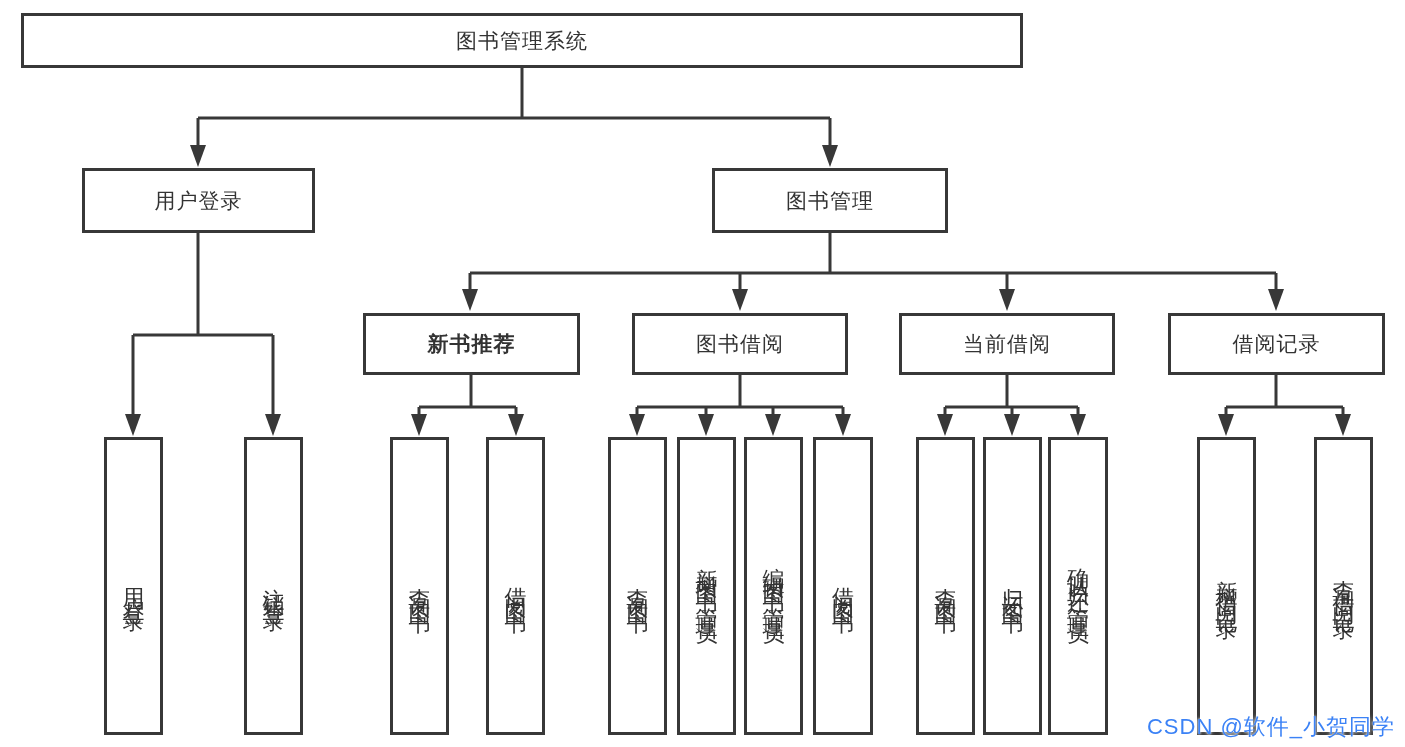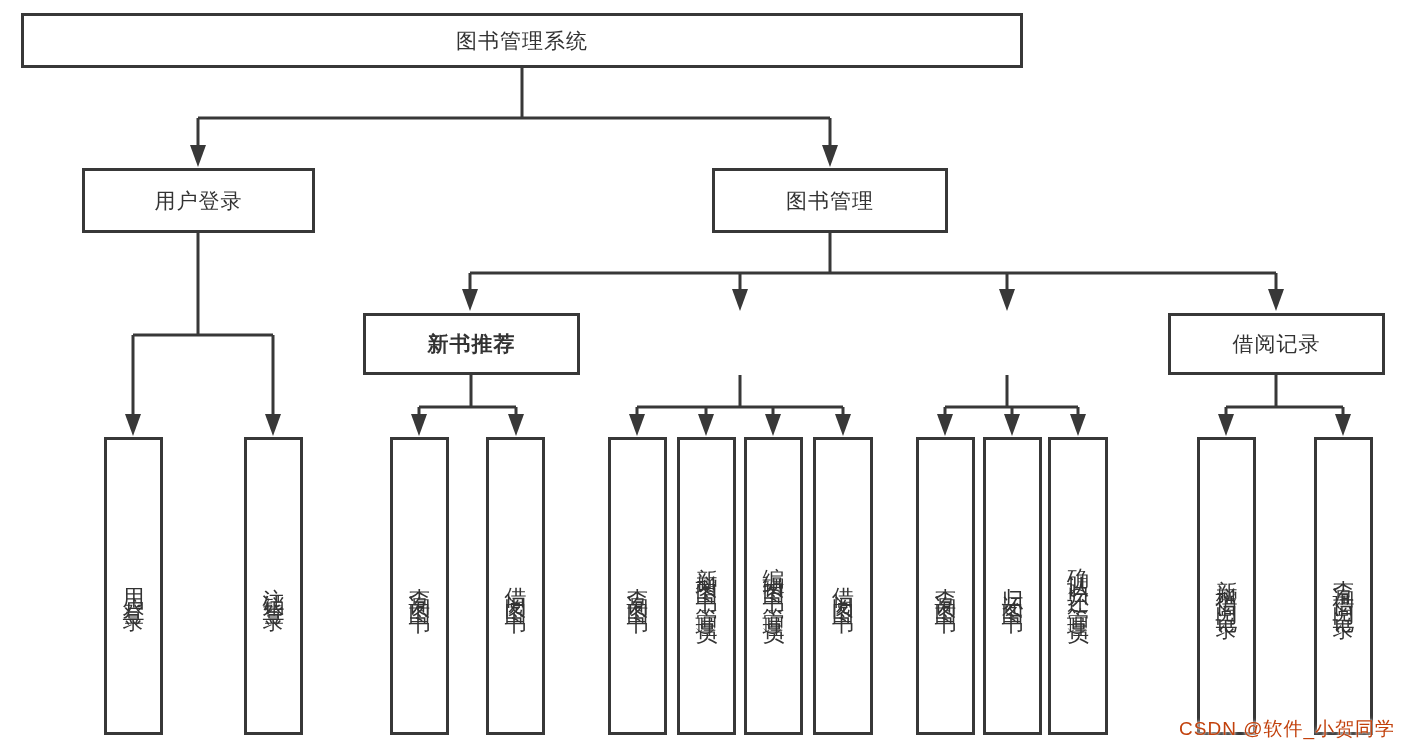--- a/index.html
+++ b/index.html
@@ -13,21 +13,21 @@
     display:flex;align-items:center;justify-content:center;z-index:2;
     font-size:21px;color:#333333;letter-spacing:1px;
   }
   .leaf{font-size:22px;}
   .leaf .vtxt{
     writing-mode:vertical-rl;text-orientation:mixed;letter-spacing:8px;line-height:1;
     white-space:nowrap;
   }
   .watermark{
     position:absolute;right:10px;bottom:5px;z-index:3;
-    font-size:19px;color:#c2410c;letter-spacing:1px;
+    font-size:22px;color:#3b82f6;letter-spacing:1px;
     text-shadow:0 0 2px #ffffff,0 0 4px #ffffff;
   }
 </style>
 </head>
 <body>
 
 <div class="canvas">
 
   <svg class="wires" width="1405" height="747" viewBox="0 0 1405 747">
     <defs>
@@ -67,20 +67,22 @@
     <use href="#arr" x="1226" y="436"></use>
     <use href="#arr" x="1343" y="436"></use>
   </svg>
 
   <div class="node" style="left:21px;top:13px;width:1002px;height:55px;">图书管理系统</div>
 
   <div class="node" style="left:82px;top:168px;width:233px;height:65px;">用户登录</div>
   <div class="node" style="left:712px;top:168px;width:236px;height:65px;text-align:center;">图书管理</div>
 
   <div class="node" style="left:363px;top:313px;width:217px;height:62px;font-weight:bold;">新书推荐</div>
+  <div class="node" style="left:632px;top:313px;width:216px;height:62px;">图书借阅</div>
+  <div class="node" style="left:899px;top:313px;width:216px;height:62px;">当前借阅</div>
   <div class="node" style="left:1168px;top:313px;width:217px;height:62px;">借阅记录</div>
 
   <div class="node leaf" style="left:104px;top:437px;width:59px;height:298px;">
     <span class="vtxt">用户登录</span>
   </div>
   <div class="node leaf" style="left:244px;top:437px;width:59px;height:298px;">
     <span class="vtxt">注销登录</span>
   </div>
 
   <div class="node leaf" style="left:390px;top:437px;width:59px;height:298px;">

